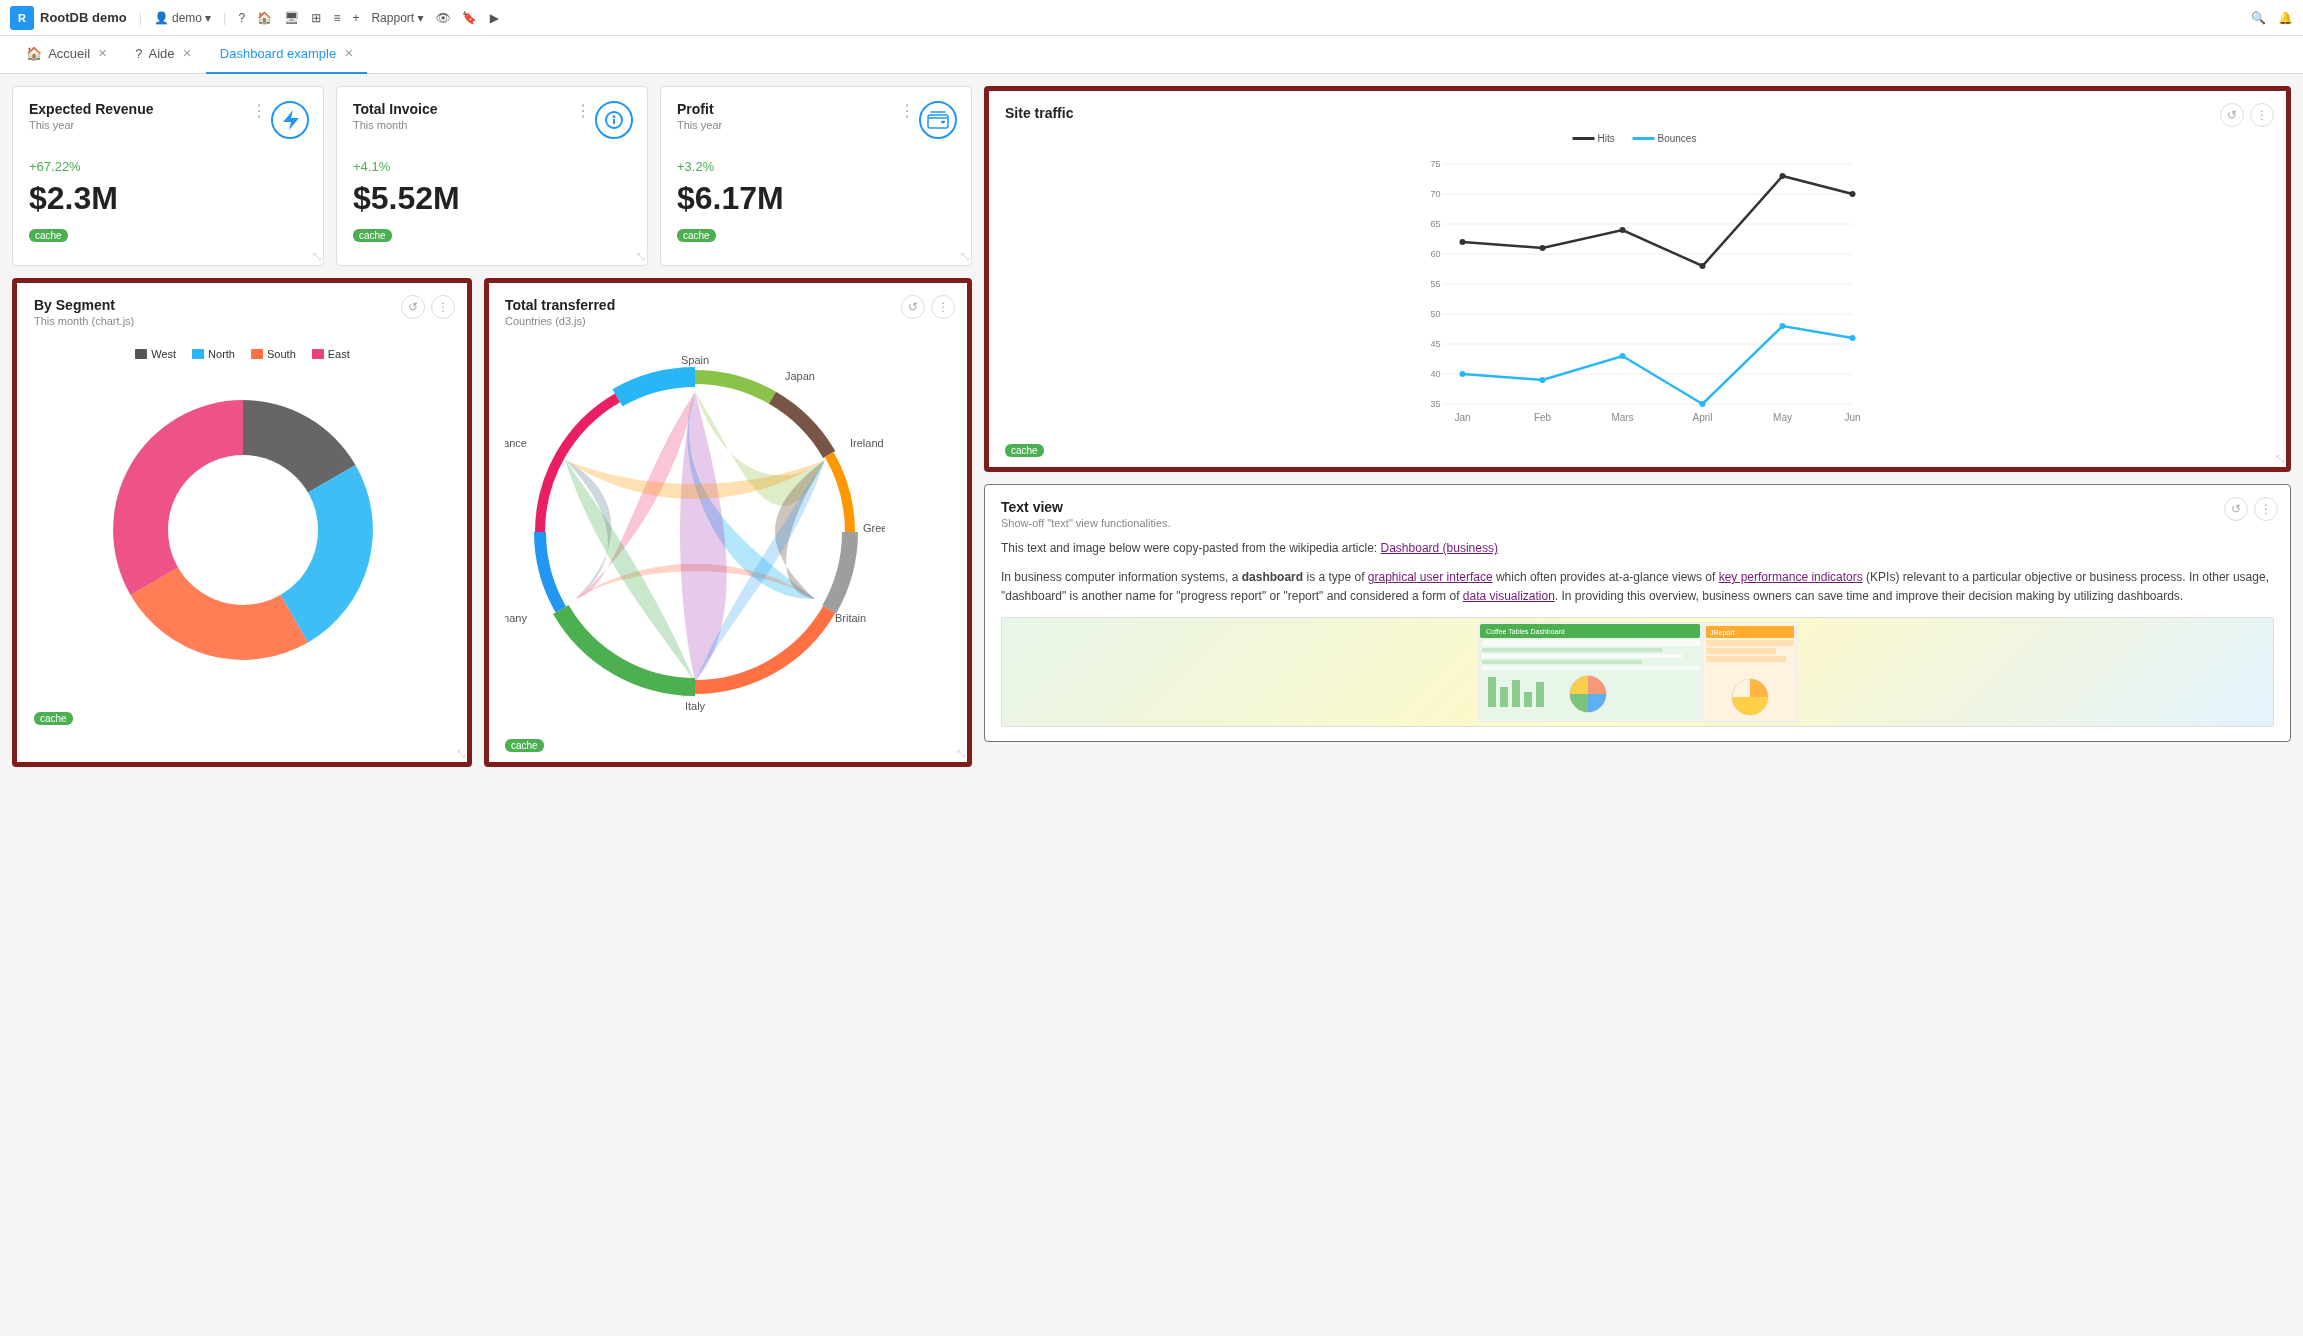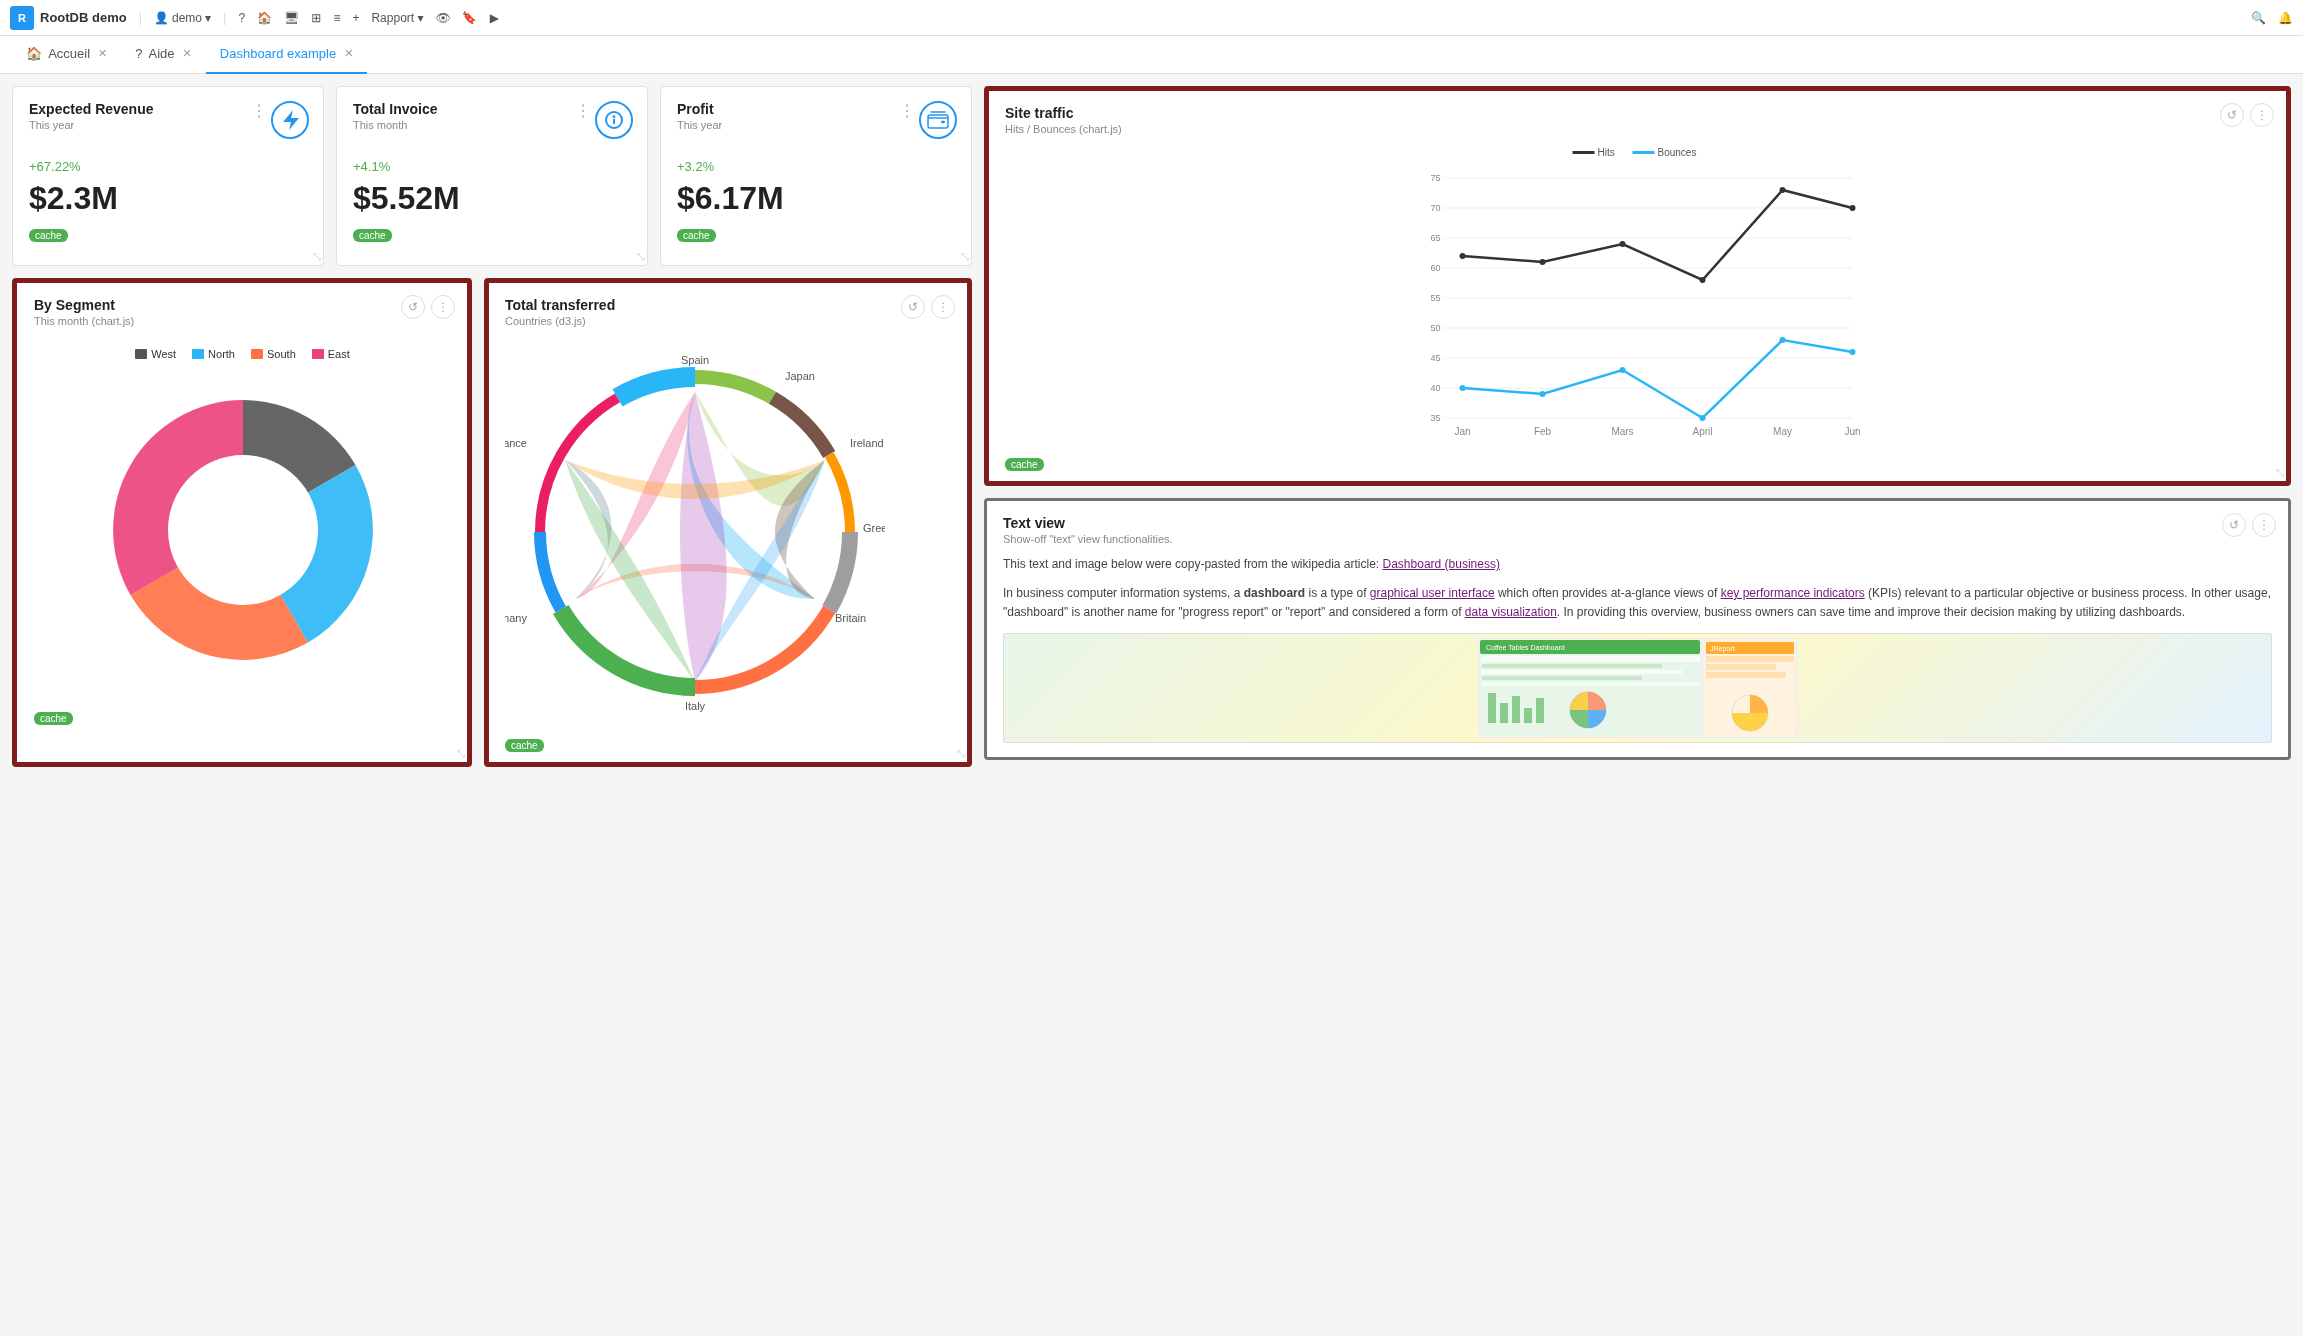--- a/index.html
+++ b/index.html
@@ -102,21 +102,21 @@
 
     
     .donut-container { display: flex; flex-direction: column; align-items: center; padding: 10px 0; }
     .donut-legend { display: flex; gap: 16px; margin-bottom: 10px; flex-wrap: wrap; justify-content: center; margin-top: 11px; }
     .legend-item { display: flex; align-items: center; gap: 4px; font-size: 11px; }
     .legend-dot { width: 12px; height: 10px; border-radius: 1px; }
 
     
     .text-view-card {
       background: #fff;
-      border: 3px solid #737373;
+      border: 1px solid #737373;
       border-radius: 4px;
       padding: 14px 16px;
       position: relative;
     }
     .text-view-card .text-body { font-size: 12px; line-height: 1.6; color: #444; margin-top: 10px; }
     .text-view-card .text-body a { color: #701a75; text-decoration: underline; }
     .text-view-card .text-body strong { font-weight: 600; }
     .dashboard-img {
       width: 100%;
       height: 110px;
@@ -343,21 +343,20 @@
         <div class="cache-badge">cache</div>
         <span class="resize-handle">⤡</span>
       </div>
     </div>
   </div>
 
   <div class="right-col">
 
     <div class="chart-card" style="flex: 0 0 auto;">
       <div class="chart-card-title">Site traffic</div>
-      <div class="chart-card-subtitle">Hits / Bounces (chart.js)</div>
       <div class="chart-controls">
         <div class="chart-ctrl-btn">↺</div>
         <div class="chart-ctrl-btn">⋮</div>
       </div>
 
       
       <svg width="100%" height="300" viewBox="0 0 450 300" style="margin-top:8px;">
 
         <rect x="160" y="8" width="22" height="3" fill="#333"></rect>
         <text x="185" y="13" font-size="10" fill="#555">Hits</text>

